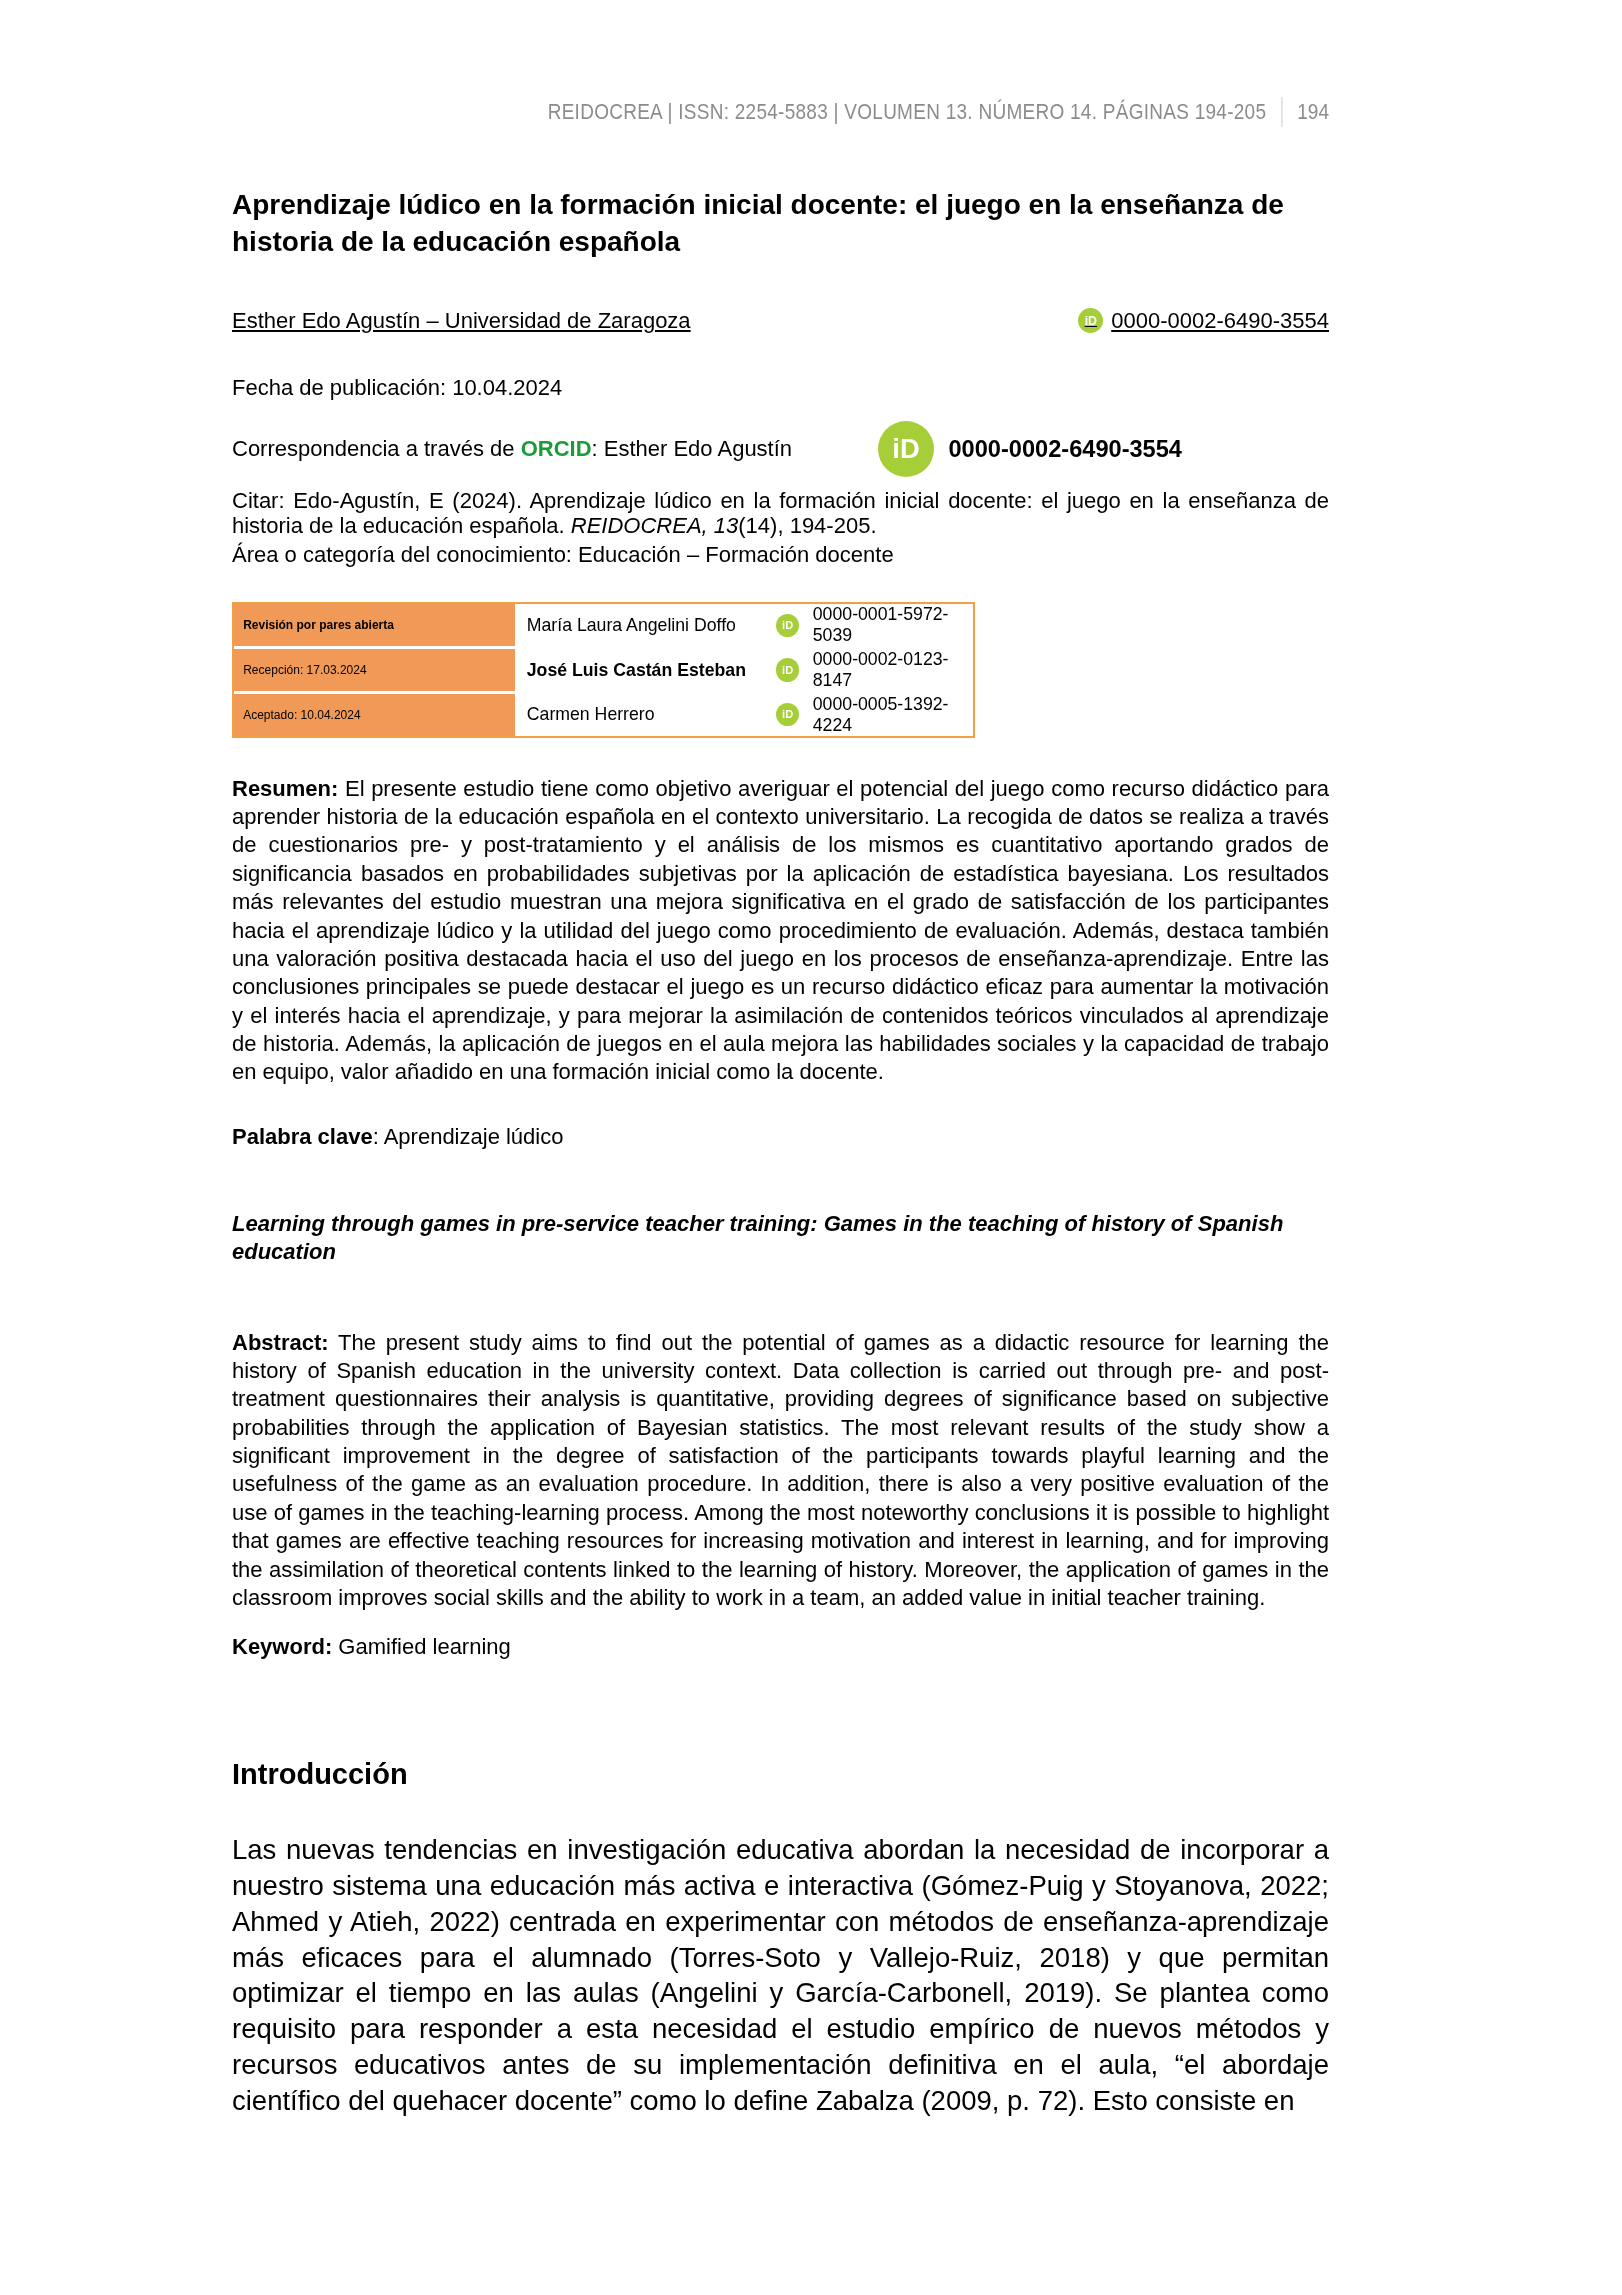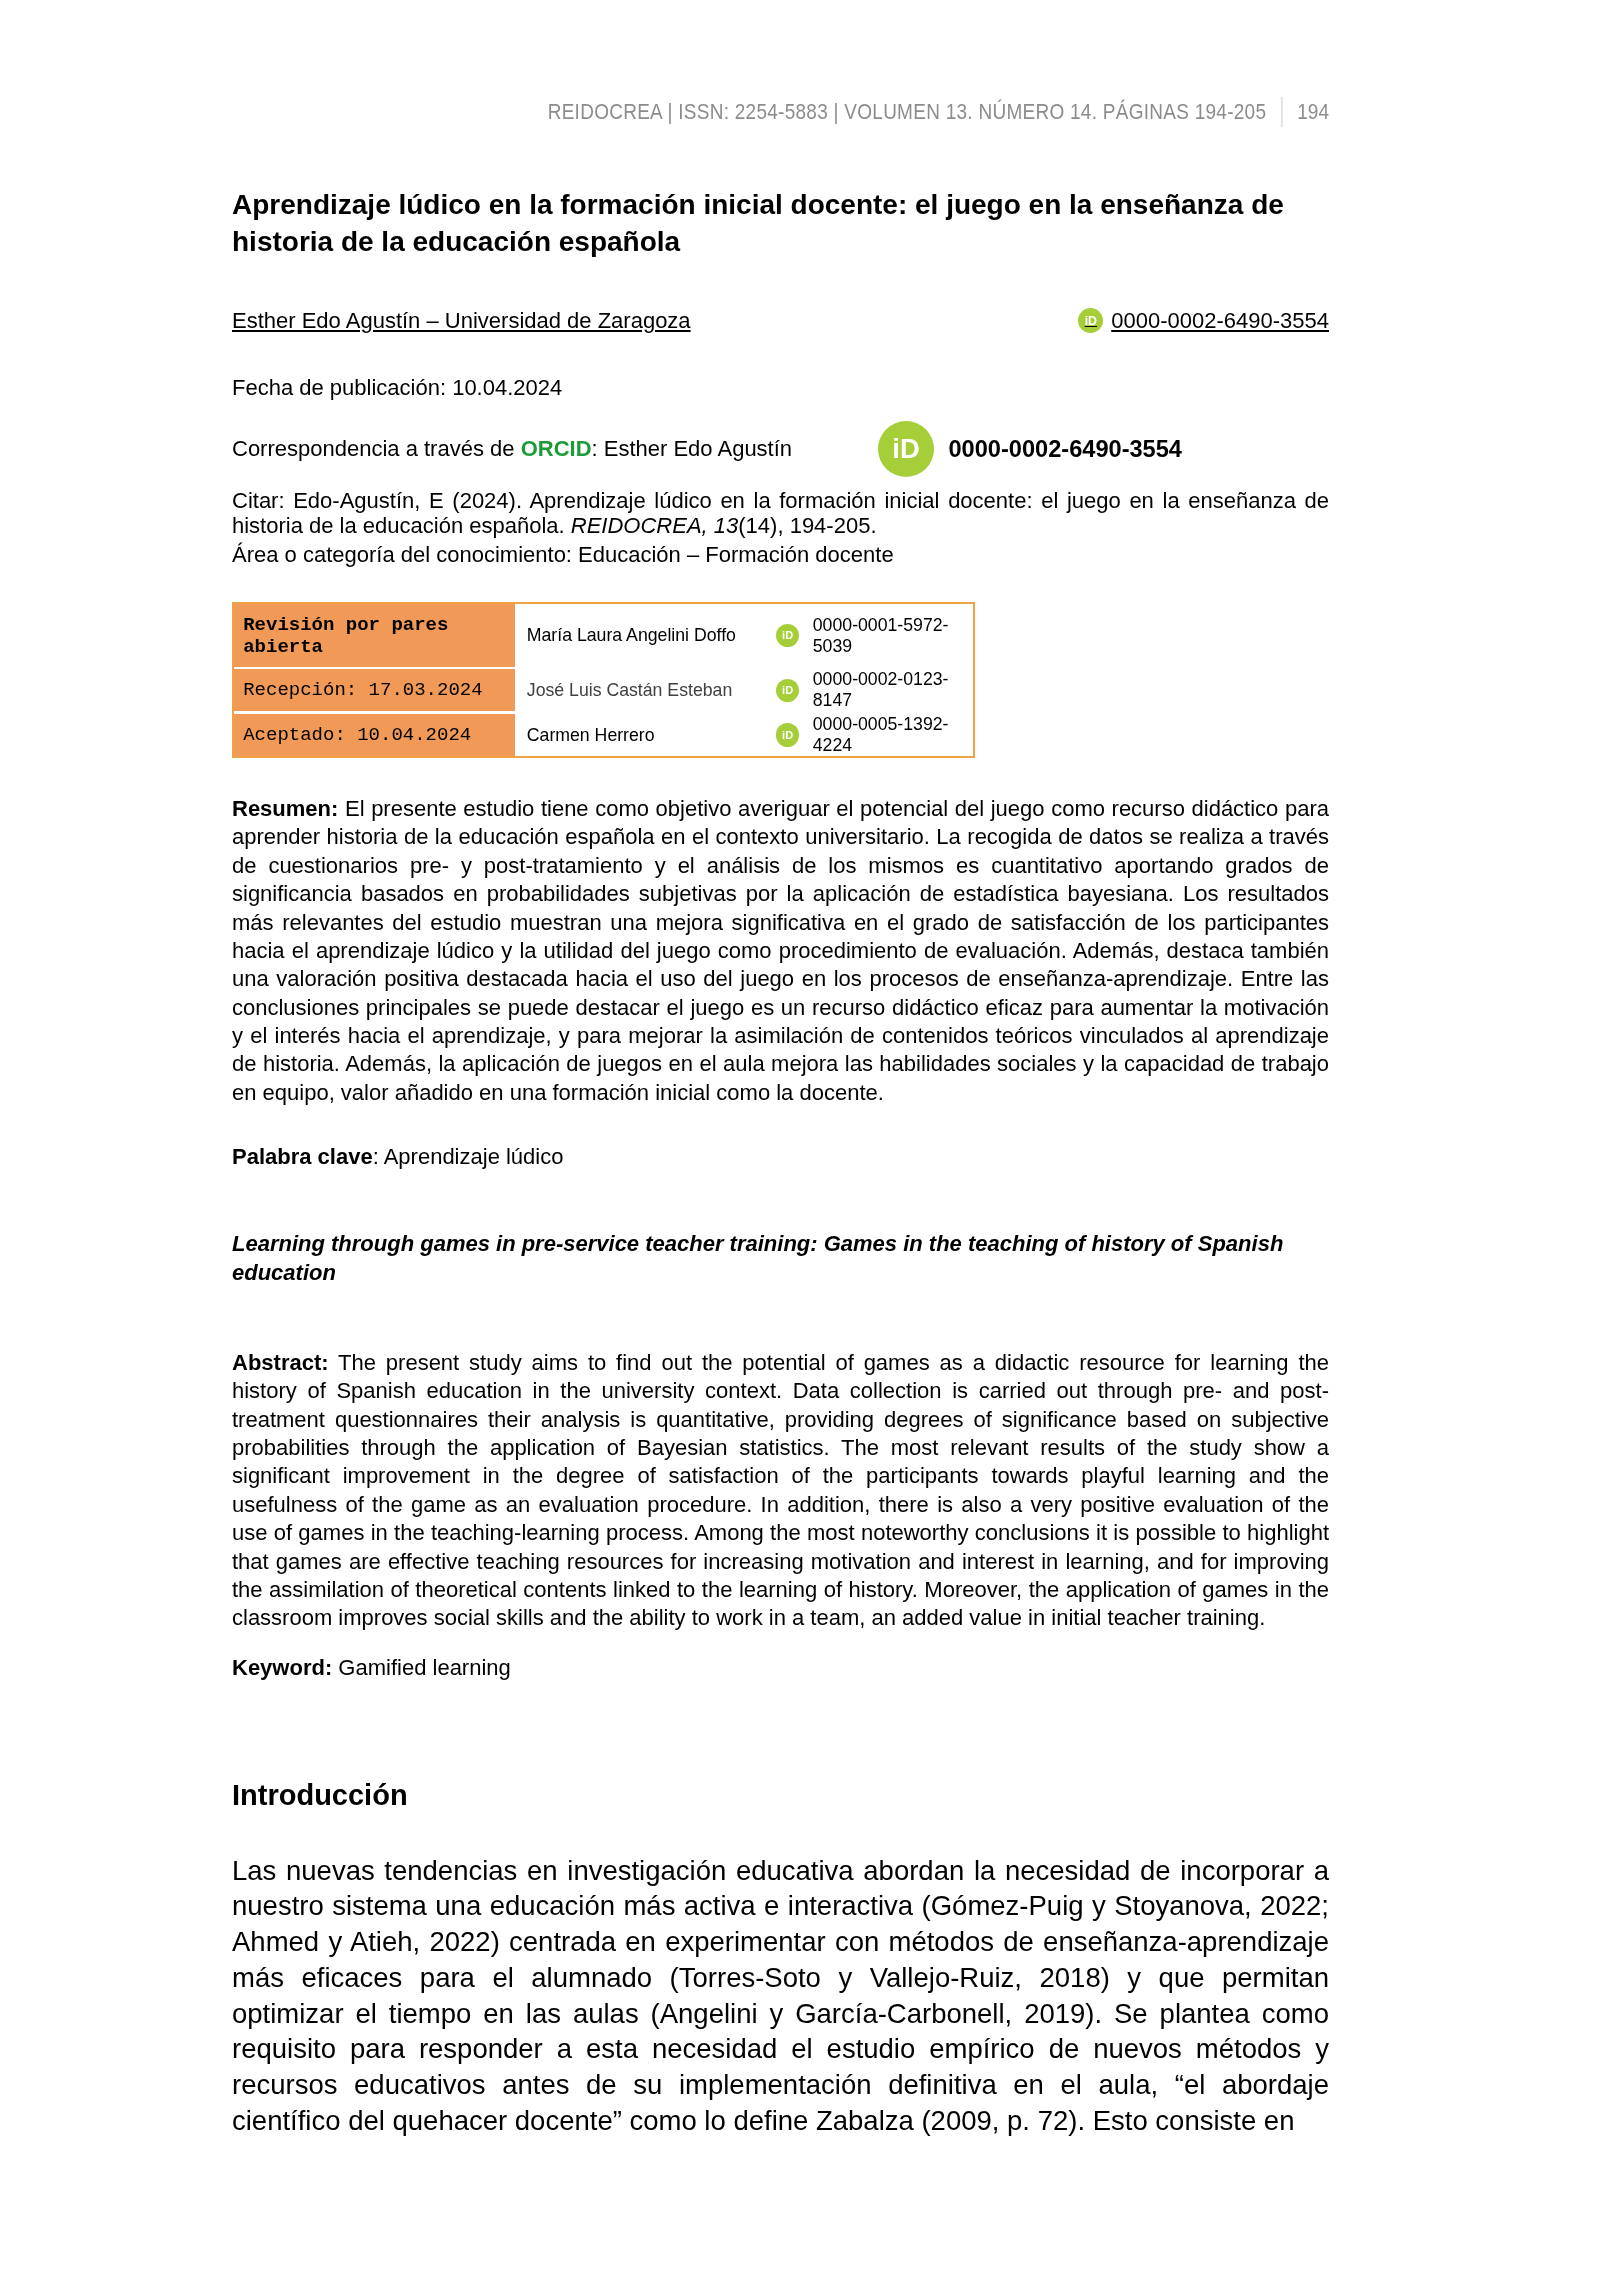--- a/index.html
+++ b/index.html
@@ -106,36 +106,35 @@
     padding:0;
   }
   .rt-row{
     display:grid;
     grid-template-columns:281px 1fr;
     gap:2.6px;
     background:#ffffff;
   }
   .rt-label{
     background:#F19A57;
-    font-size:19px;
+    font-size:12px;
     padding:9.2px 6.5px 9.2px 9.2px;
     display:flex;
     align-items:center;
-    font-family:Liberation Mono, monospace;
   }
   .rt-label.bold{font-weight:bold;}
   .rt-right{
     display:grid;
     grid-template-columns:249px 37px auto;
     align-items:center;
     padding-left:9.2px;
     font-size:17.7px;
   }
   .rt-name{color:#000;}
-  .rt-name.muted{color:#404040;}
+  .rt-name.muted{color:#000000;font-weight:bold;}
   .orcid-xs{width:23.6px;height:23.6px;font-size:11px;}
   
   .just{
     margin:0;
     font-size:22px;
     line-height:1.29;
     text-align:justify;
   }
   .resumen{margin-top:37px;}
   .palabra{margin-top:37px;font-size:22px;}

